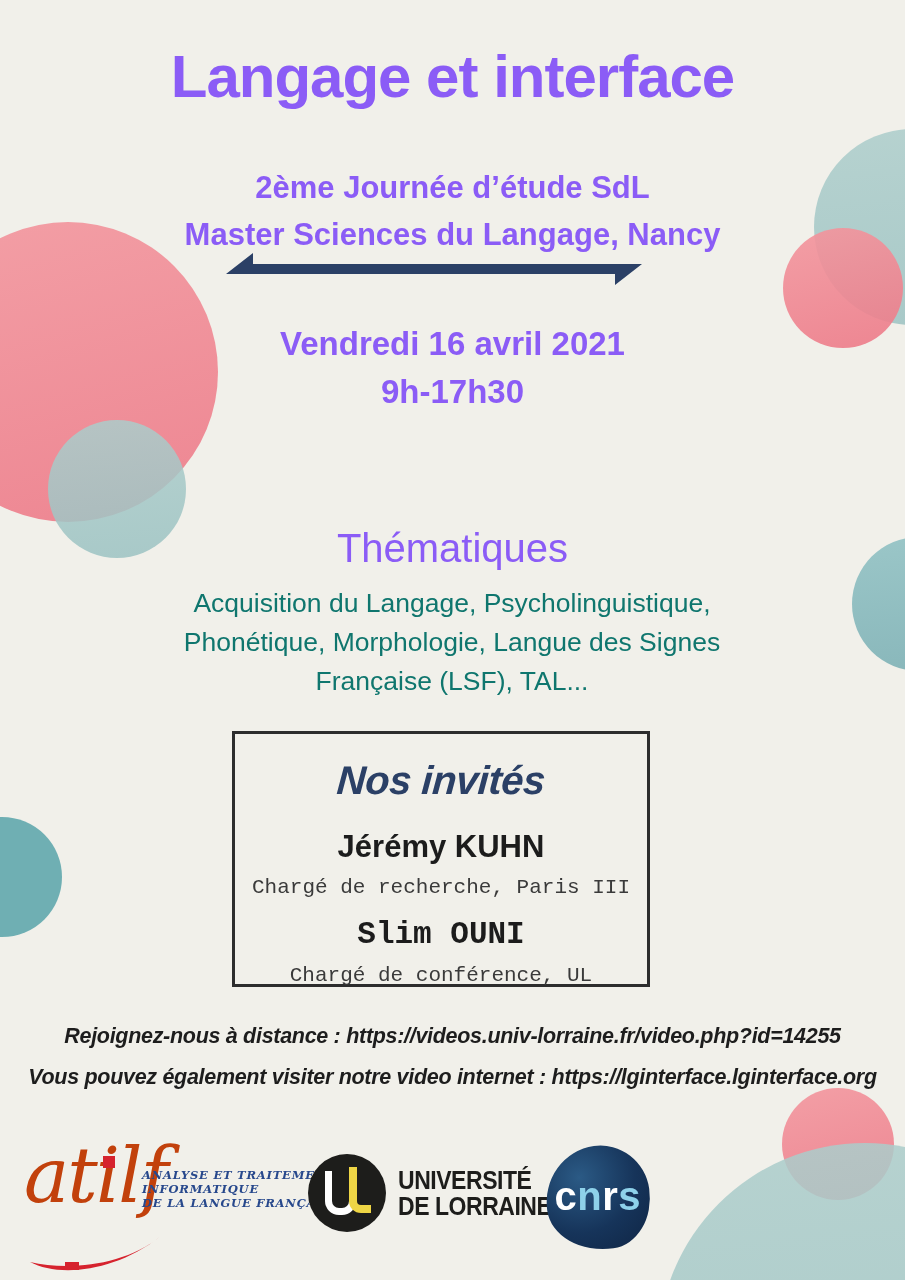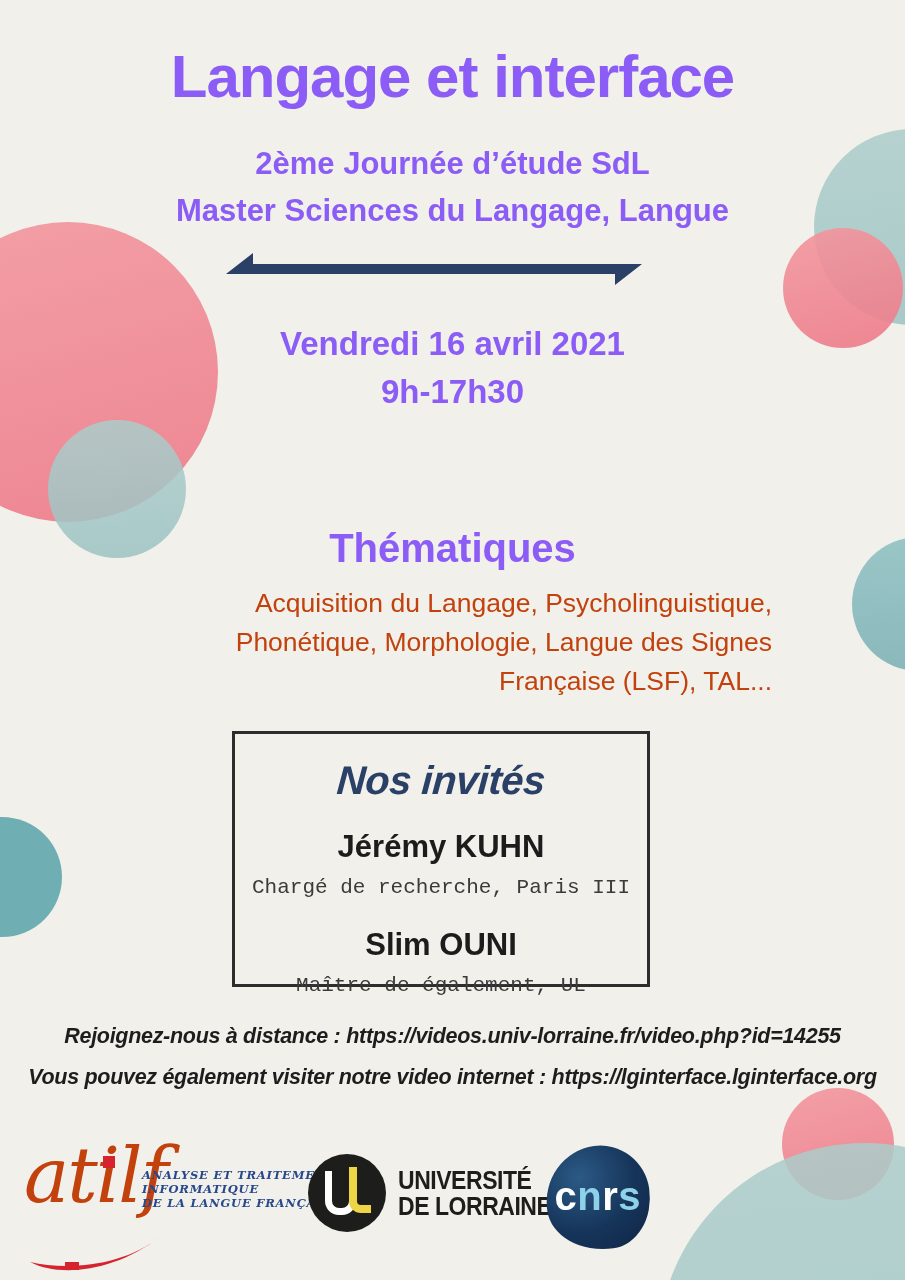--- a/index.html
+++ b/index.html
@@ -8,26 +8,26 @@
     position:relative;width:905px;height:1280px;margin:0 auto;
     background:#f1f0ea;overflow:hidden;
   }
   .circle{position:absolute;border-radius:50%;}
   .pink{background:linear-gradient(165deg, rgba(243,150,158,.9) 0%, rgba(237,122,136,.9) 100%);}
   .teal-light{background:linear-gradient(175deg, rgba(172,205,203,.85) 0%, rgba(155,194,194,.85) 100%);}
   .teal-mid{background:linear-gradient(175deg, rgba(150,196,198,.95) 0%, rgba(131,180,184,.95) 100%);}
   .teal-dark{background:#6fafb3;}
   .txt{position:absolute;left:0;width:100%;text-align:center;color:#8b5cf6;}
   .title{top:42px;font-size:60px;font-weight:700;letter-spacing:-1px;}
-  .subtitle{top:140px;font-size:31px;font-weight:700;line-height:47px;}
+  .subtitle{top:164px;font-size:31px;font-weight:700;line-height:47px;}
   .arrow{position:absolute;left:226px;top:247px;}
   .dates{top:320px;font-size:33px;font-weight:700;line-height:48px;}
-  .theme-heading{top:526px;font-size:40px;font-weight:700;}
-  .theme-body{position:absolute;left:132px;top:584px;width:640px;text-align:right;
-    color:#c2410c;font-size:26.5px;line-height:39px;}
+  .theme-heading{top:526px;font-size:40px;font-weight:400;}
+  .theme-body{position:absolute;left:132px;top:584px;width:640px;text-align:center;
+    color:#0f766e;font-size:26.5px;line-height:39px;}
   .guest-box{position:absolute;left:232px;top:731px;width:412px;height:250px;
     border:3px solid #2d2d2d;text-align:center;}
   .marker{font-style:italic;font-weight:800;letter-spacing:-0.5px;}
   .guest-heading{margin-top:24px;font-size:40px;color:#2b4066;transform:skewX(-4deg);}
   .guest-name{margin-top:24px;font-size:31px;font-weight:700;color:#1c1c1c;line-height:40px;}
   .guest-role{font-size:21px;color:#3a3a3a;line-height:42px;font-family:Liberation Mono, monospace;}
   .links{position:absolute;left:0;top:1016px;width:100%;text-align:center;
     color:#1d1d1d;font-size:21.5px;line-height:41px;font-weight:800;font-style:italic;
     letter-spacing:-0.3px;white-space:nowrap;}
   
@@ -75,43 +75,43 @@
     <div class="circle pink" style="left:782px;top:1088px;width:112px;height:112px;"></div>
     <div class="circle teal-light" style="left:658px;top:1143px;width:414px;height:414px;"></div>
   </div>
 
   <div class="layer-text">
 
     <div class="txt title">Langage et interface</div>
 
     <div class="txt subtitle">
       <div>2ème Journée d’étude SdL</div>
-      <div>Master Sciences du Langage, Langue</div>
+      <div>Master Sciences du Langage, Nancy</div>
     </div>
 
     <div class="arrow">
       <svg width="416" height="40" viewBox="0 0 416 40">
         <path d="M0,27 L27,6 L27,17 L416,17 L389,38 L389,27 Z" fill="#2b4066"></path>
       </svg>
     </div>
 
     <div class="txt dates">
       <div>Vendredi 16 avril 2021</div>
       <div>9h-17h30</div>
     </div>
 
     <div class="txt theme-heading">Thématiques</div>
     <div class="theme-body">Acquisition du Langage, Psycholinguistique, Phonétique, Morphologie, Langue des Signes Française (LSF), TAL...</div>
 
     <div class="guest-box">
       <div class="marker guest-heading">Nos invités</div>
       <div class="guest-name">Jérémy KUHN</div>
       <div class="guest-role">Chargé de recherche, Paris III</div>
-      <div class="guest-name" style="margin-top:16px;">Slim OUNI</div>
-      <div class="guest-role">Maître de également, UL</div>
+      <div class="guest-name" style="margin-top:6px;font-family:Liberation Mono, monospace;">Slim OUNI</div>
+      <div class="guest-role">Chargé de conférence, UL</div>
     </div>
 
     <div class="links">
       <div>
         <span>Rejoignez-nous à distance :</span>
         <span>https://videos.univ-lorraine.fr/video.php?id=14255</span>
       </div>
       <div>
         <span>Vous pouvez également visiter notre video internet :</span>
         <span>https://lginterface.lginterface.org</span>

